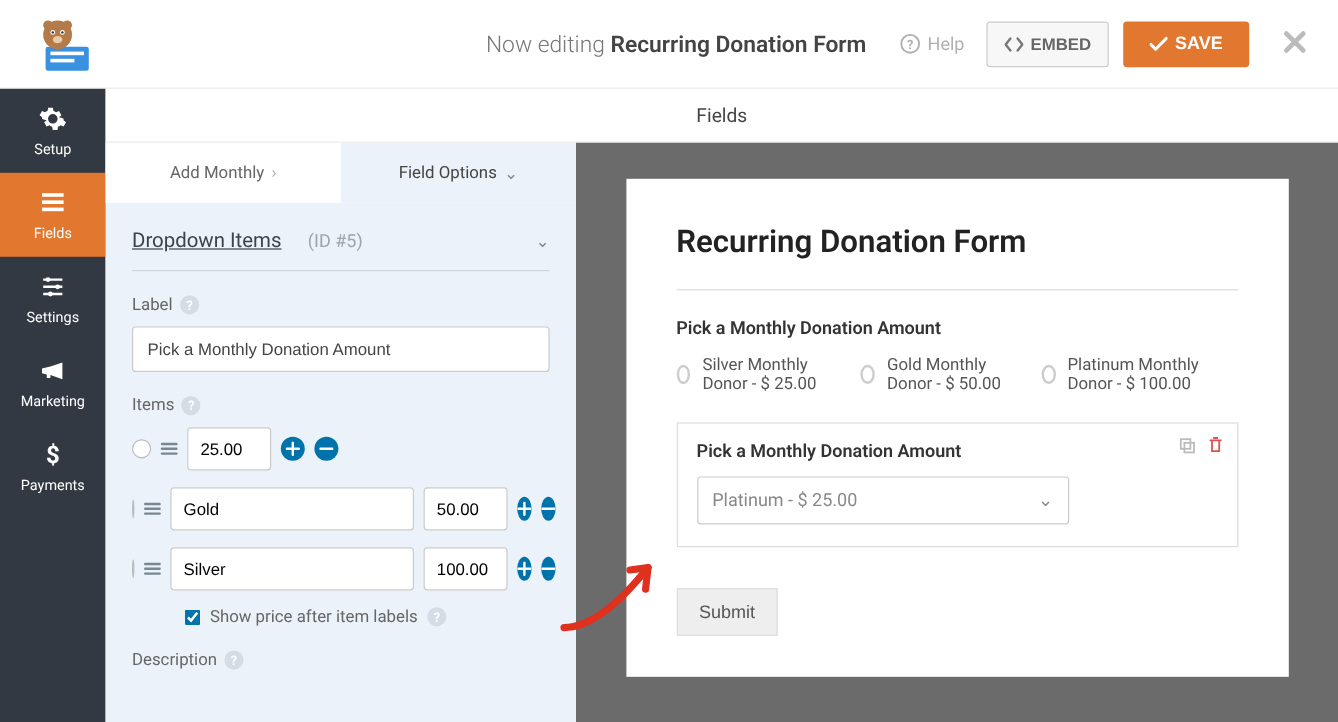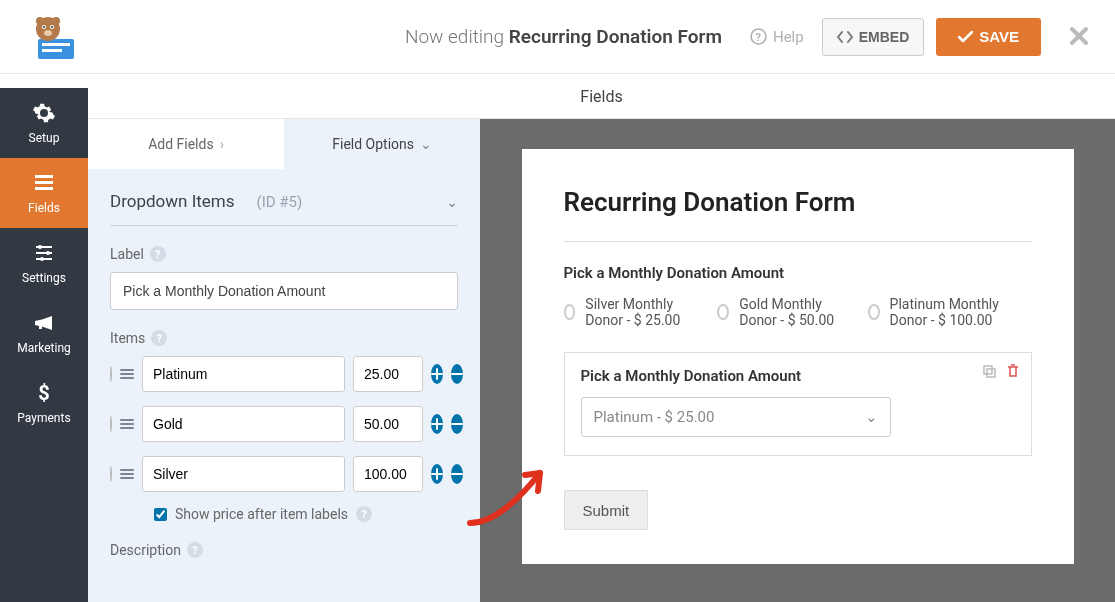--- a/index.html
+++ b/index.html
@@ -10,39 +10,39 @@
 .logo { width: 56px; height: 48px; position: relative; }
 .spacer { flex: 1; }
 .editing { font-size: 19px; color: #777; font-weight: 300; }
 .editing strong { color: #444; font-weight: 600; }
 .help { margin-left: 28px; color: #b0b0b0; font-size: 15px; display: flex; align-items: center; gap: 6px; cursor: pointer; }
 .embed-btn { margin-left: 18px; height: 38px; padding: 0 14px; border: 1px solid #ccc; background: #f7f7f7; color: #666; font-weight: 600; font-size: 14px; display: flex; align-items: center; gap: 6px; border-radius: 3px; cursor: pointer; }
 .save-btn { margin-left: 12px; height: 38px; padding: 0 22px; background: #e27730; color: #fff; border: none; font-weight: 700; font-size: 15px; display: flex; align-items: center; gap: 6px; border-radius: 3px; cursor: pointer; }
 .close-x { margin-left: 28px; color: #bbb; font-size: 26px; cursor: pointer; }
 
 
-.sidebar { position: absolute; top: 88px; left: 0; bottom: 0; width: 88px; background: #333942; color: #fff; }
+.sidebar { position: absolute; top: 74px; left: 0; bottom: 0; width: 88px; background: #333942; color: #fff; }
 .sb-item { height: 70px; display: flex; flex-direction: column; align-items: center; justify-content: center; gap: 6px; font-size: 12px; cursor: pointer; color: #fff; }
 .sb-item.active { background: #e27730; }
 .sb-item svg { width: 24px; height: 24px; }
 
 
 .main { position: absolute; top: 74px; left: 88px; right: 0; bottom: 0; display: flex; flex-direction: column; }
 .fields-header { height: 45px; display: flex; align-items: center; justify-content: center; color: #444; font-size: 16px; background: #fff; border-bottom: 1px solid #e6e6e6; }
 
 .workspace { flex: 1; display: flex; }
 
 
 .leftpanel { width: 392px; background: #ebf2fa; display: flex; flex-direction: column; }
 .tabs { display: flex; height: 50px; background: #fff; }
 .tab { flex: 1; display: flex; align-items: center; justify-content: center; gap: 6px; font-size: 14px; color: #666; cursor: pointer; }
 .tab.active { background: #ebf2fa; color: #444; }
 .panel-body { padding: 22px 22px 0 22px; }
 .section-head { display: flex; align-items: baseline; padding-bottom: 14px; border-bottom: 1px solid #ccd6e0; cursor: pointer; }
-.section-head .title { font-size: 17px; color: #3c434a; }
+.section-head .title { font-size: 17px; color: #3c434a; text-decoration: underline; }
 .section-head .meta { color: #9aa5af; font-size: 15px; margin-left: 22px; }
 .section-head .chev { margin-left: auto; color: #7a8793; }
 
 .flabel { font-size: 14px; color: #666; margin: 20px 0 10px; display: flex; align-items: center; gap: 6px; }
 .qmark { width: 16px; height: 16px; border-radius: 50%; background: #d4dde6; color: #fff; display: inline-flex; align-items: center; justify-content: center; font-size: 11px; font-weight: bold; }
 .input { width: 100%; height: 38px; padding: 0 12px; border: 1px solid #ccc; border-radius: 3px; background: #fff; font-size: 14px; color: #444; }
 
 .item-row { display: flex; align-items: center; gap: 8px; margin-bottom: 14px; }
 .item-row .radio-slot { width: 16px; height: 16px; border-radius: 50%; border: 1px solid #bbb; background: #fff; }
 .item-row .grip { color: #7a8793; display: flex; flex-direction: column; gap: 2px; cursor: grab; }
@@ -168,21 +168,21 @@
   </div>
 </div>
 
 <div class="main">
   <div class="fields-header">Fields</div>
   <div class="workspace">
 
     <div class="leftpanel">
       <div class="tabs">
         <div class="tab">
-          <span>Add Fields</span>
+          <span>Add Monthly</span>
           <span style="color:#aaa">›</span>
         </div>
         <div class="tab active">
           <span>Field Options</span>
           <span style="color:#888">⌄</span>
         </div>
       </div>
 
       <div class="panel-body">
         <div class="section-head">
@@ -202,21 +202,20 @@
           <span class="qmark">?</span>
         </div>
 
         <div class="item-row">
           <span class="radio-slot"></span>
           <span class="grip">
               <span class="bar"></span>
               <span class="bar"></span>
               <span class="bar"></span>
             </span>
-          <input class="name-in" value="Platinum" style="">
           <input class="price-in" value="25.00" style="">
           <span class="circ-btn circ-add">
               <svg width="12" height="12" viewBox="0 0 12 12">
                 <path d="M6 1v10M1 6h10" stroke="#fff" stroke-width="2" stroke-linecap="round"></path>
               </svg>
             </span>
           <span class="circ-btn circ-remove">
               <svg width="12" height="12" viewBox="0 0 12 12">
                 <path d="M1 6h10" stroke="#fff" stroke-width="2" stroke-linecap="round"></path>
               </svg>

